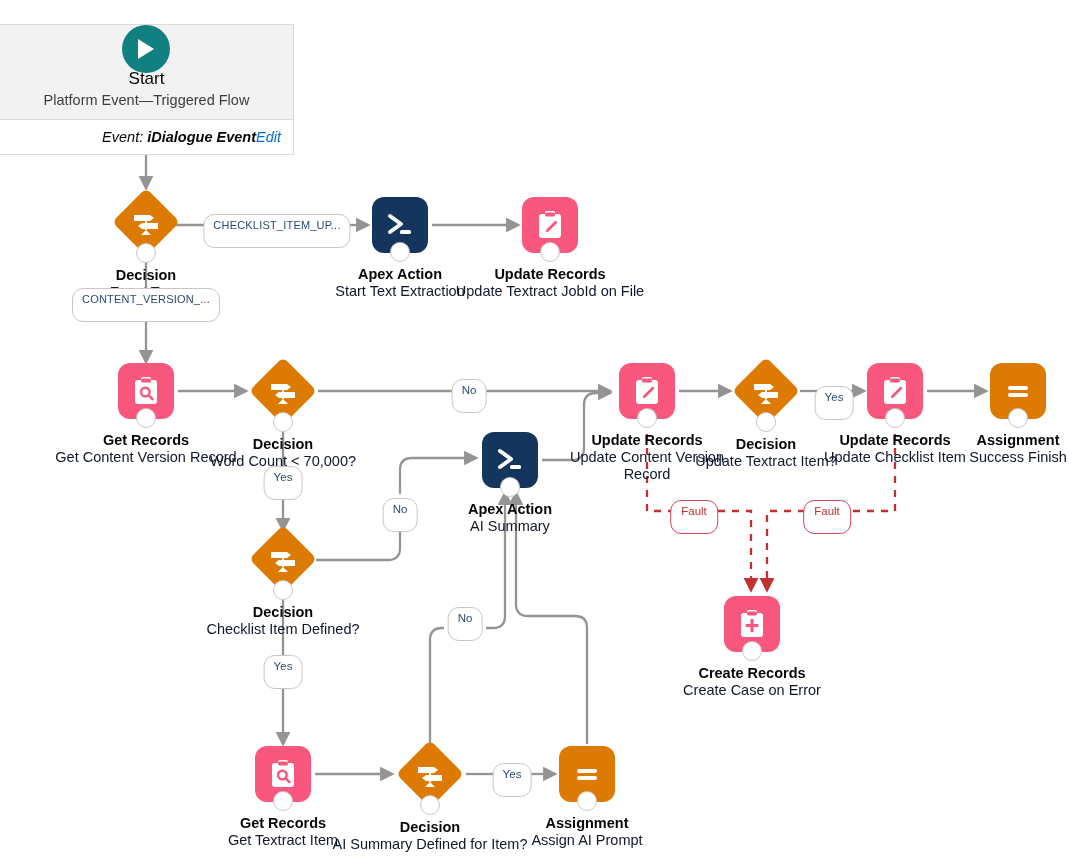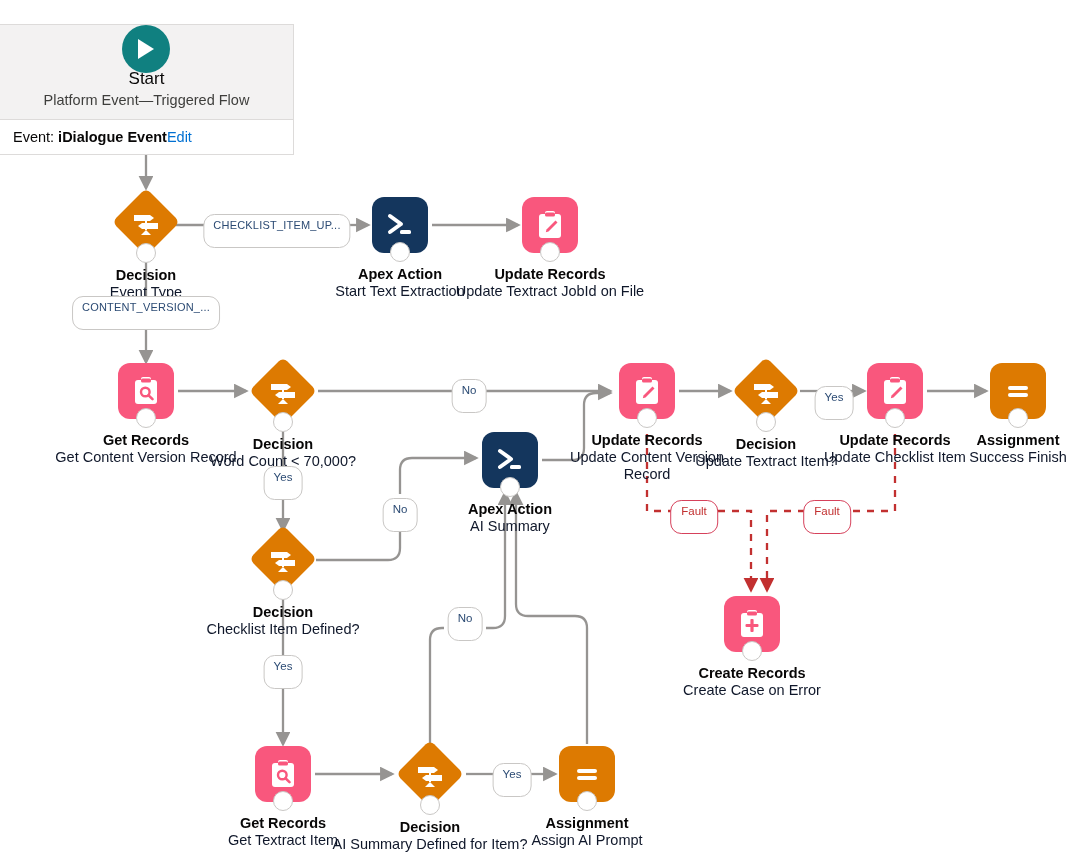--- a/index.html
+++ b/index.html
@@ -51,23 +51,24 @@
     margin-bottom: 2px;
   }
   .start-sub {
     font-size: 14.5px;
     color: #3e3e3c;
     line-height: 18px;
   }
   .start-row {
     display: flex;
     align-items: center;
-    justify-content: flex-start;
+    justify-content: flex-end;
     padding: 9px 12px 9px 13px;
     background: #ffffff;
+    font-style: italic;
   }
   .start-row-left {
     font-size: 14.5px;
     color: #080707;
   }
   .start-row-left .evt-label { font-weight: 400; }
   .start-row-left .evt-value { font-weight: bold; margin-left: 4px; }
   .start-edit {
     font-size: 14.5px;
     color: #0070d2;
@@ -490,21 +491,21 @@
           <rect x="7" y="19" width="20" height="4" rx="2" fill="#ffffff"></rect>
         </svg>
       </div>
       <div class="node-handle"></div>
     </div>
     <div class="node-label">Assignment</div>
     <div class="node-desc">Assign AI Prompt</div>
   </div>
 
   <div class="pill wide" style="left:277px; top:214px;">CHECKLIST_ITEM_UP...</div>
-  <div class="pill wide" style="left:146px; top:296px;">CONTENT_VERSION_...</div>
+  <div class="pill wide" style="left:146px; top:288px;">CONTENT_VERSION_...</div>
   <div class="pill" style="left:469px; top:379px;">No</div>
   <div class="pill" style="left:283px; top:466px;">Yes</div>
   <div class="pill" style="left:400px; top:498px;">No</div>
   <div class="pill" style="left:283px; top:655px;">Yes</div>
   <div class="pill" style="left:834px; top:386px;">Yes</div>
   <div class="pill" style="left:465px; top:607px;">No</div>
   <div class="pill" style="left:512px; top:763px;">Yes</div>
   <div class="pill fault" style="left:694px; top:500px;">Fault</div>
   <div class="pill fault" style="left:827px; top:500px;">Fault</div>
 

